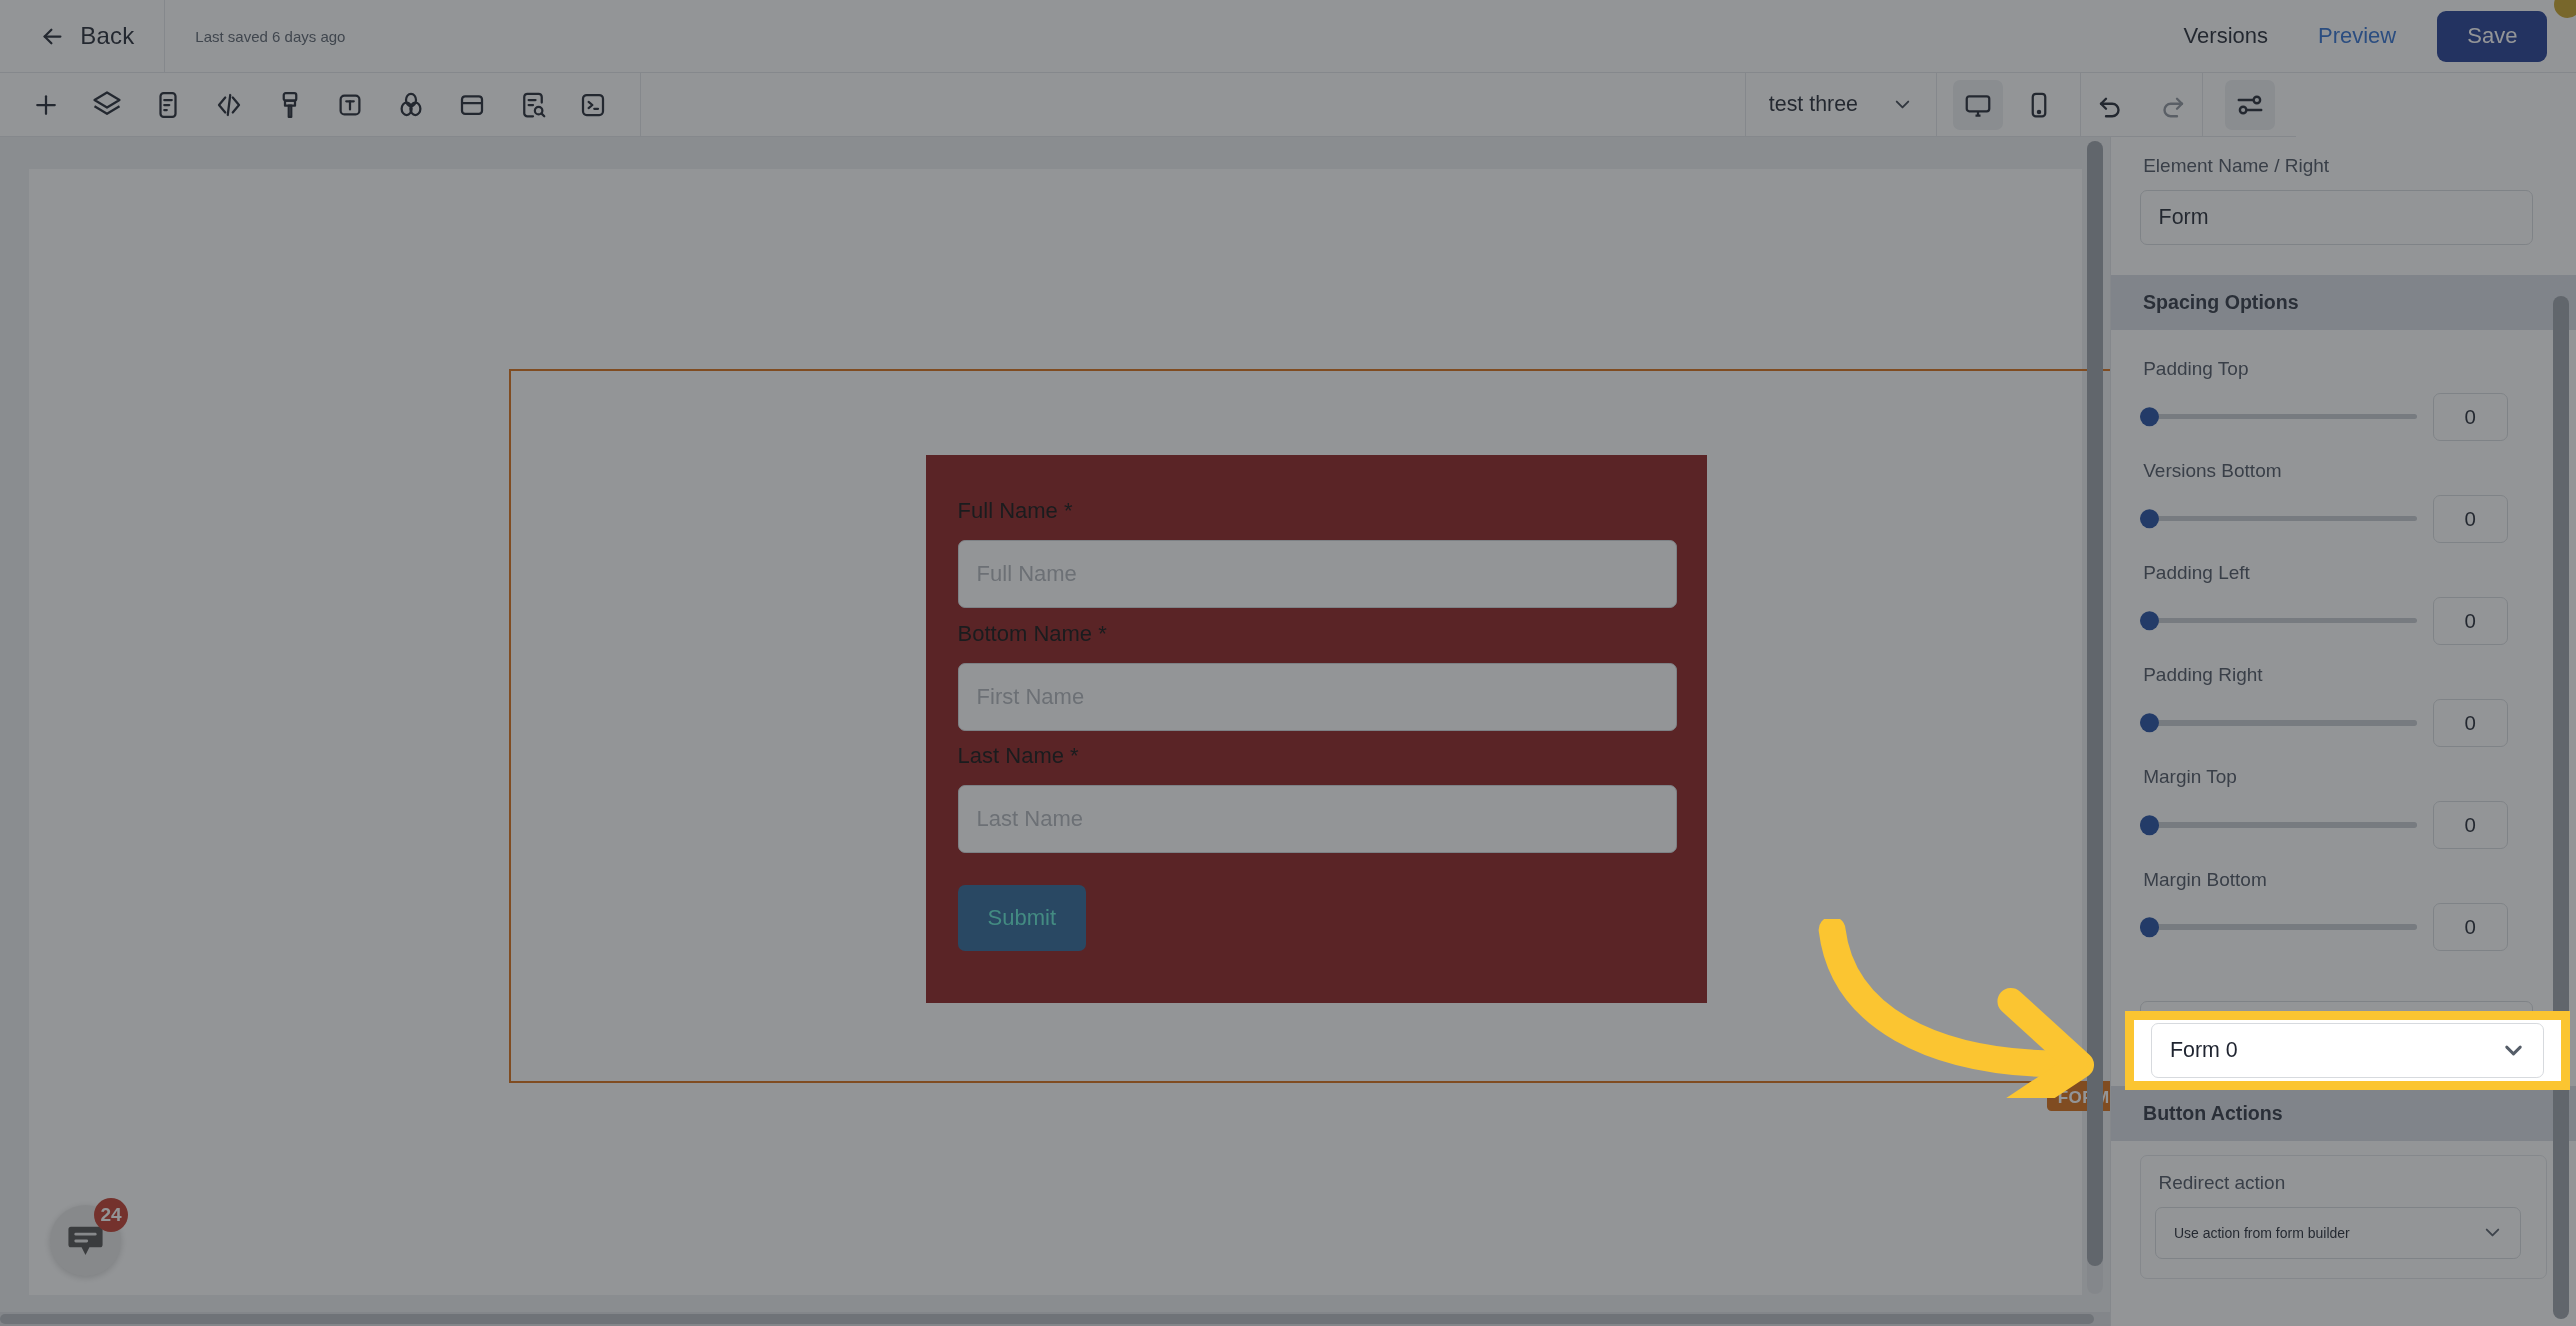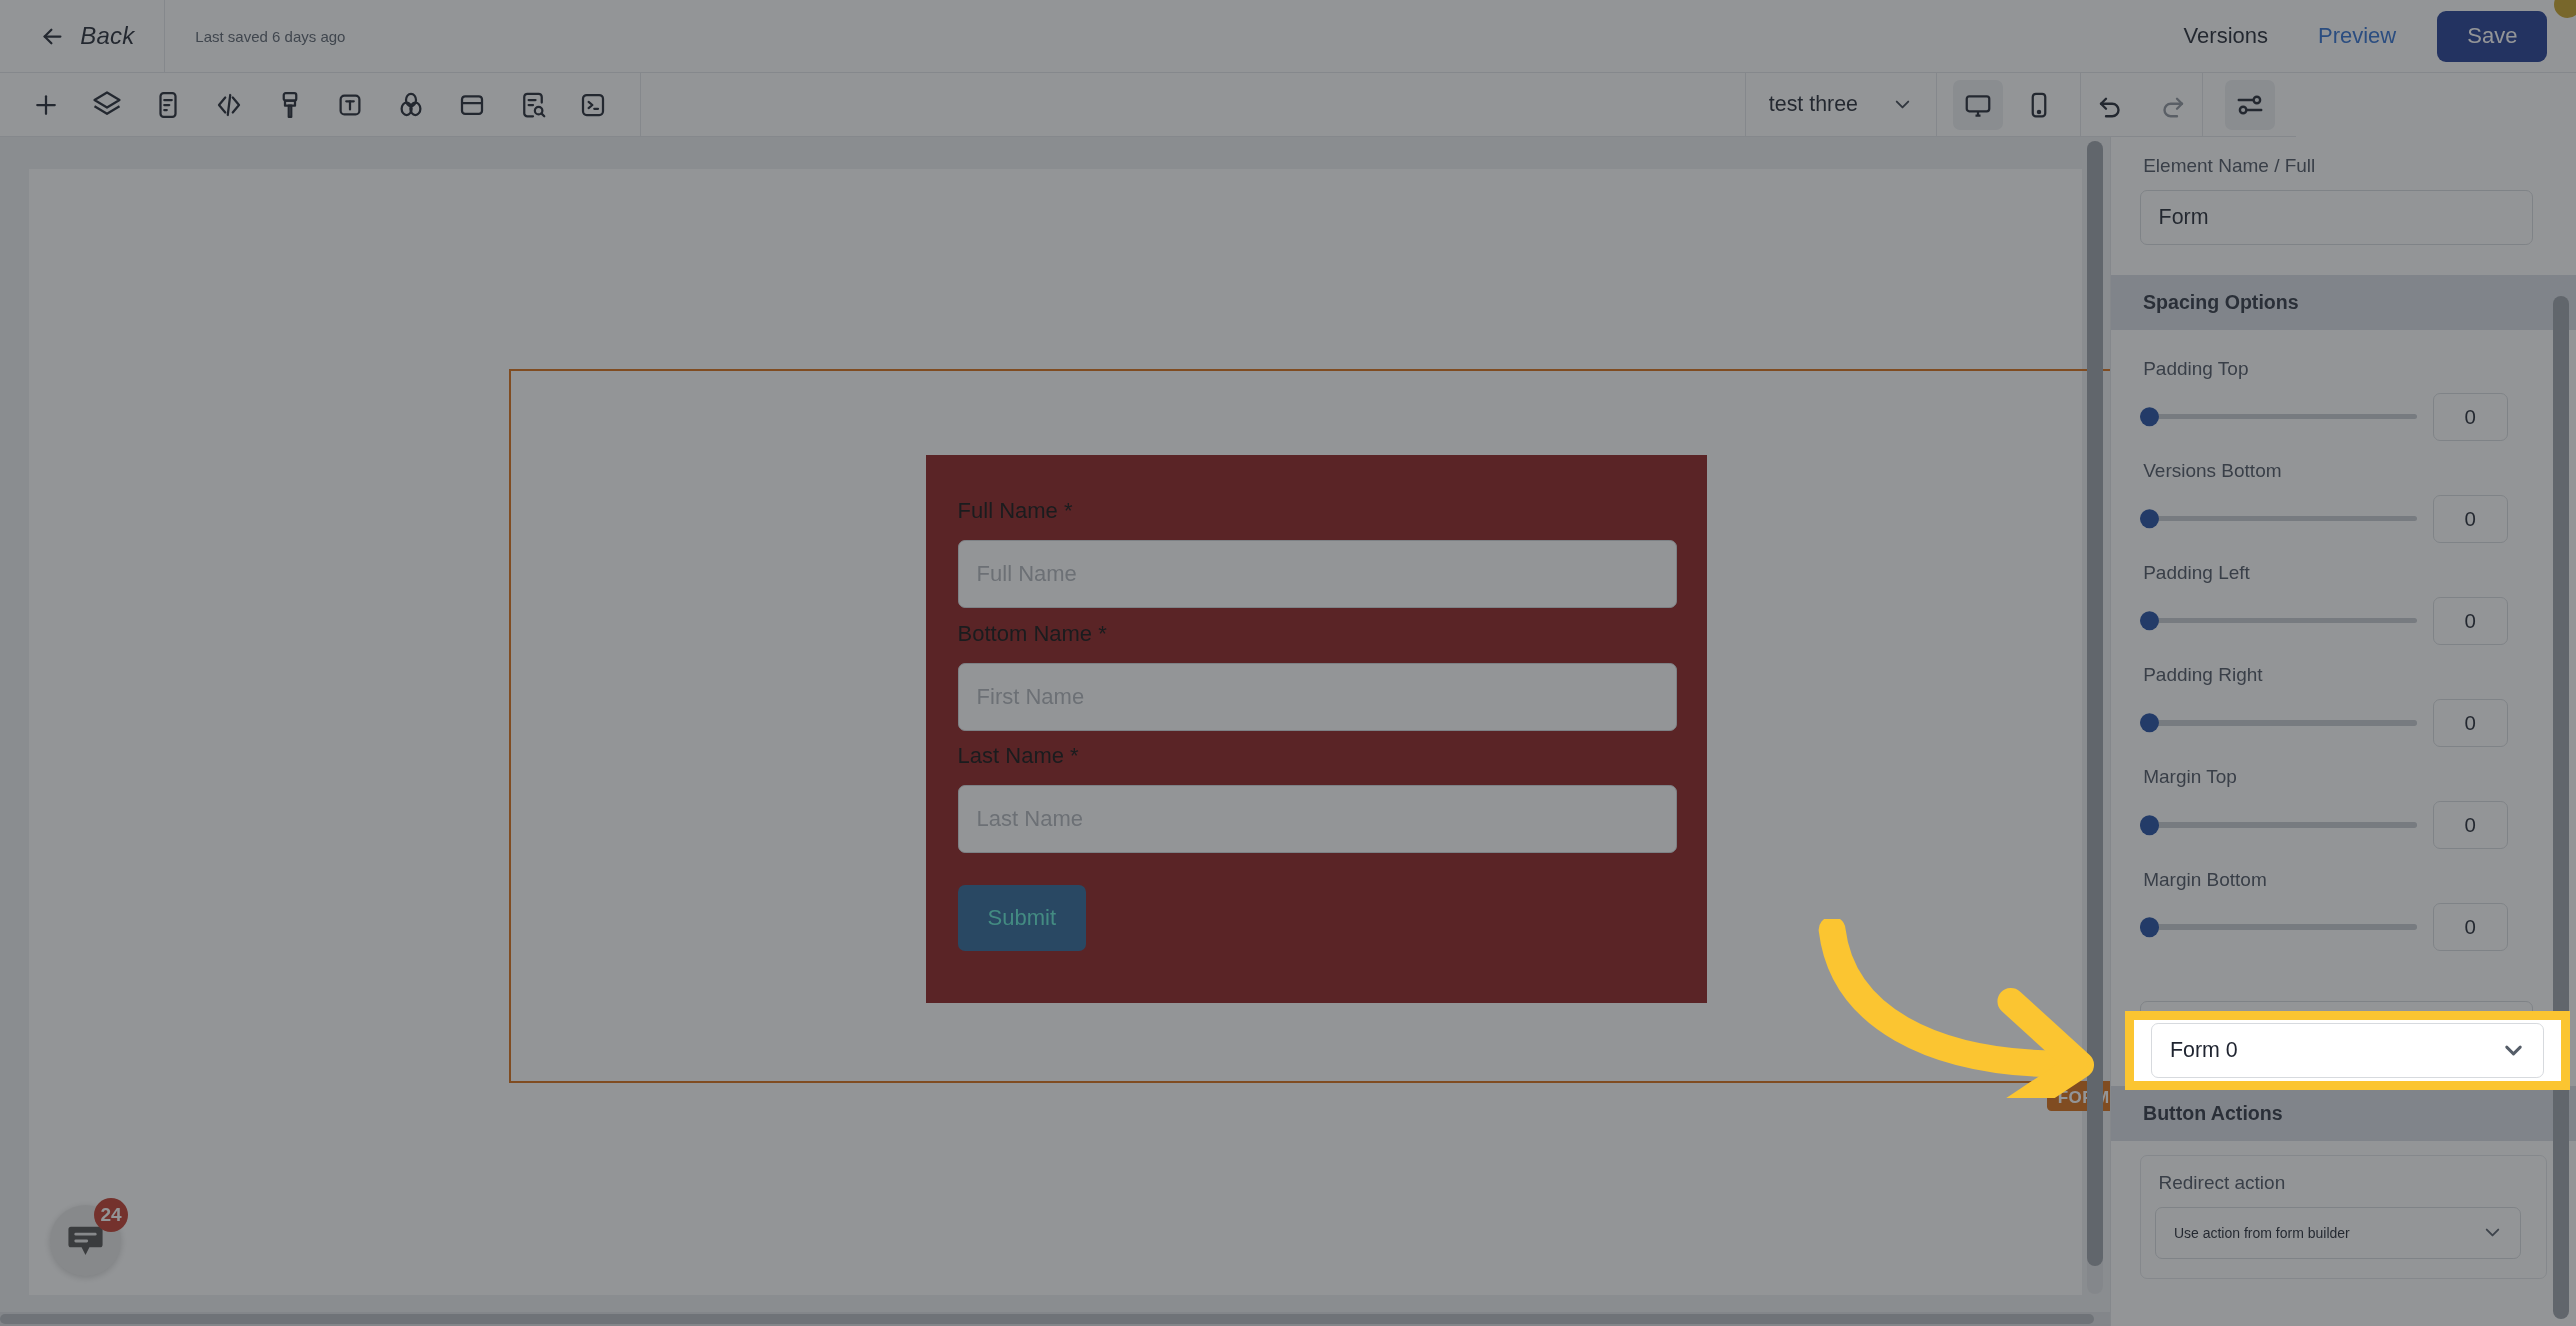--- a/index.html
+++ b/index.html
@@ -24,21 +24,20 @@
     width: 2576px; height: 73px;
     background: #ffffff;
     border-bottom: 0.9px solid #e3e5e8;
     display: flex; align-items: center;
   }
   .back-btn {
     display: flex; align-items: center; gap: 14.3px;
     padding: 0 30px 0 39px;
     height: 73px;
     cursor: pointer;
-    font-style: italic;
   }
   .back-arrow {
     width: 27px; height: 27px;
     display: block;
   }
   .back-label {
     font-size: 24px; color: #1f2430; letter-spacing: 0.2px;
   }
   .topbar-sep {
     width: 0.9px; height: 73px; background: #e3e5e8;
@@ -625,21 +624,21 @@
         <div class="thumb"></div>
       </div>
       <div class="canvas-hscroll">
         <div class="thumb"></div>
       </div>
     </div>
 
     <div class="panel">
       <div class="panel-inner">
 
-        <div class="panel-label">Element Name / Full</div>
+        <div class="panel-label">Element Name / Right</div>
         <input class="panel-input" type="text" value="Form" style="">
 
         <div class="section-header">Spacing Options</div>
 
         <div class="section-body">
 
           <div class="slider-row">
             <div class="slider-label">Padding Top</div>
             <div class="slider-line">
               <div class="slider-track">

